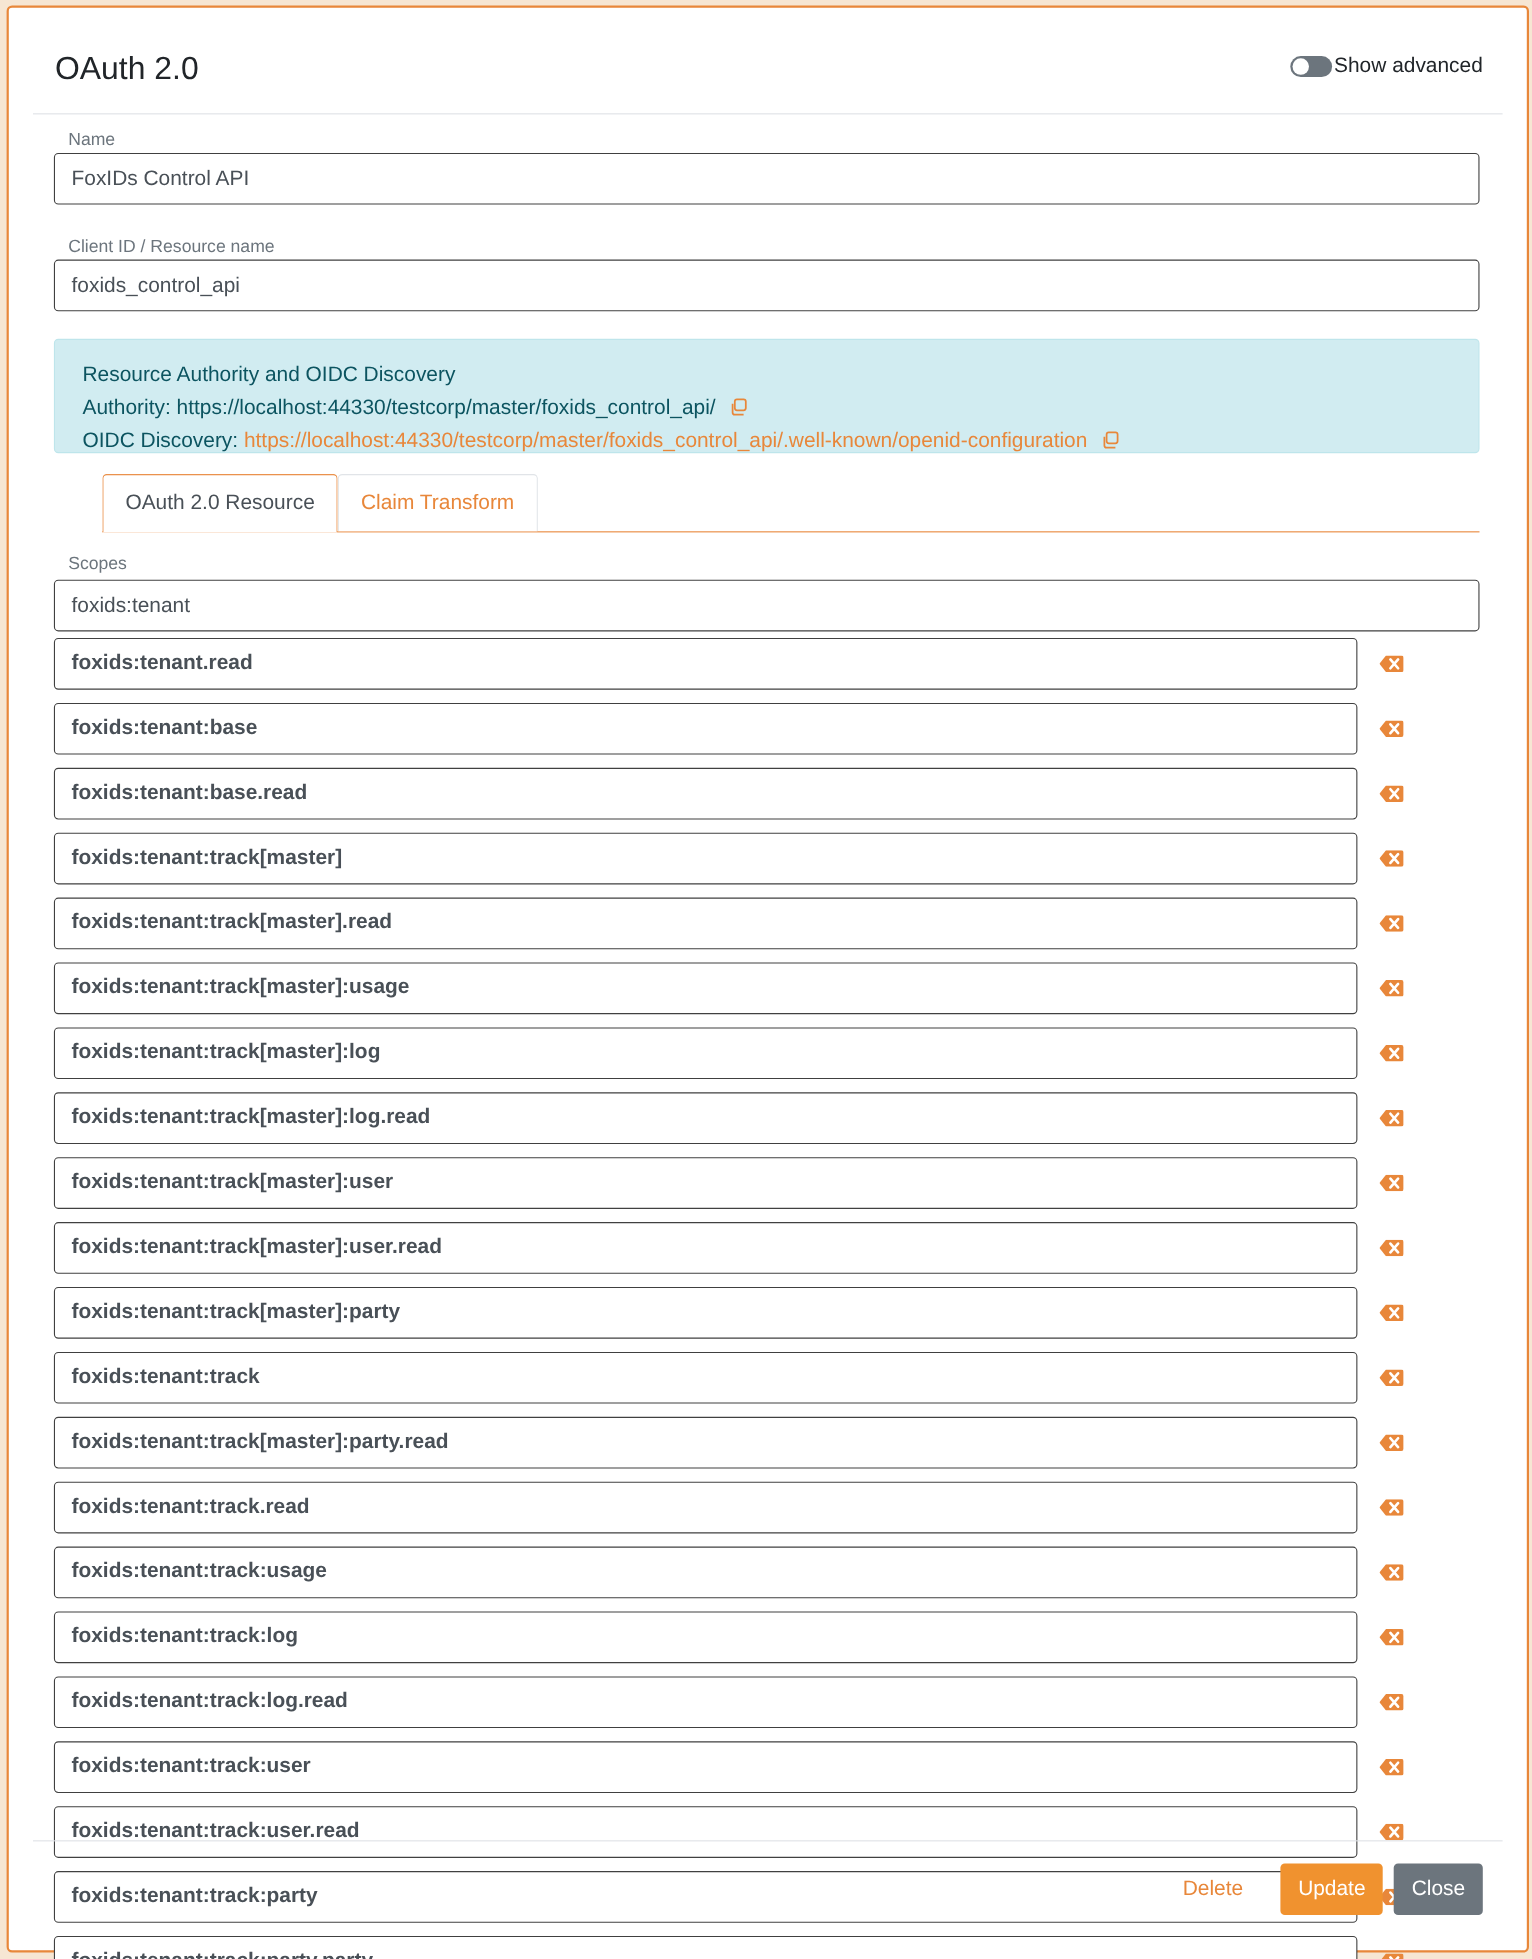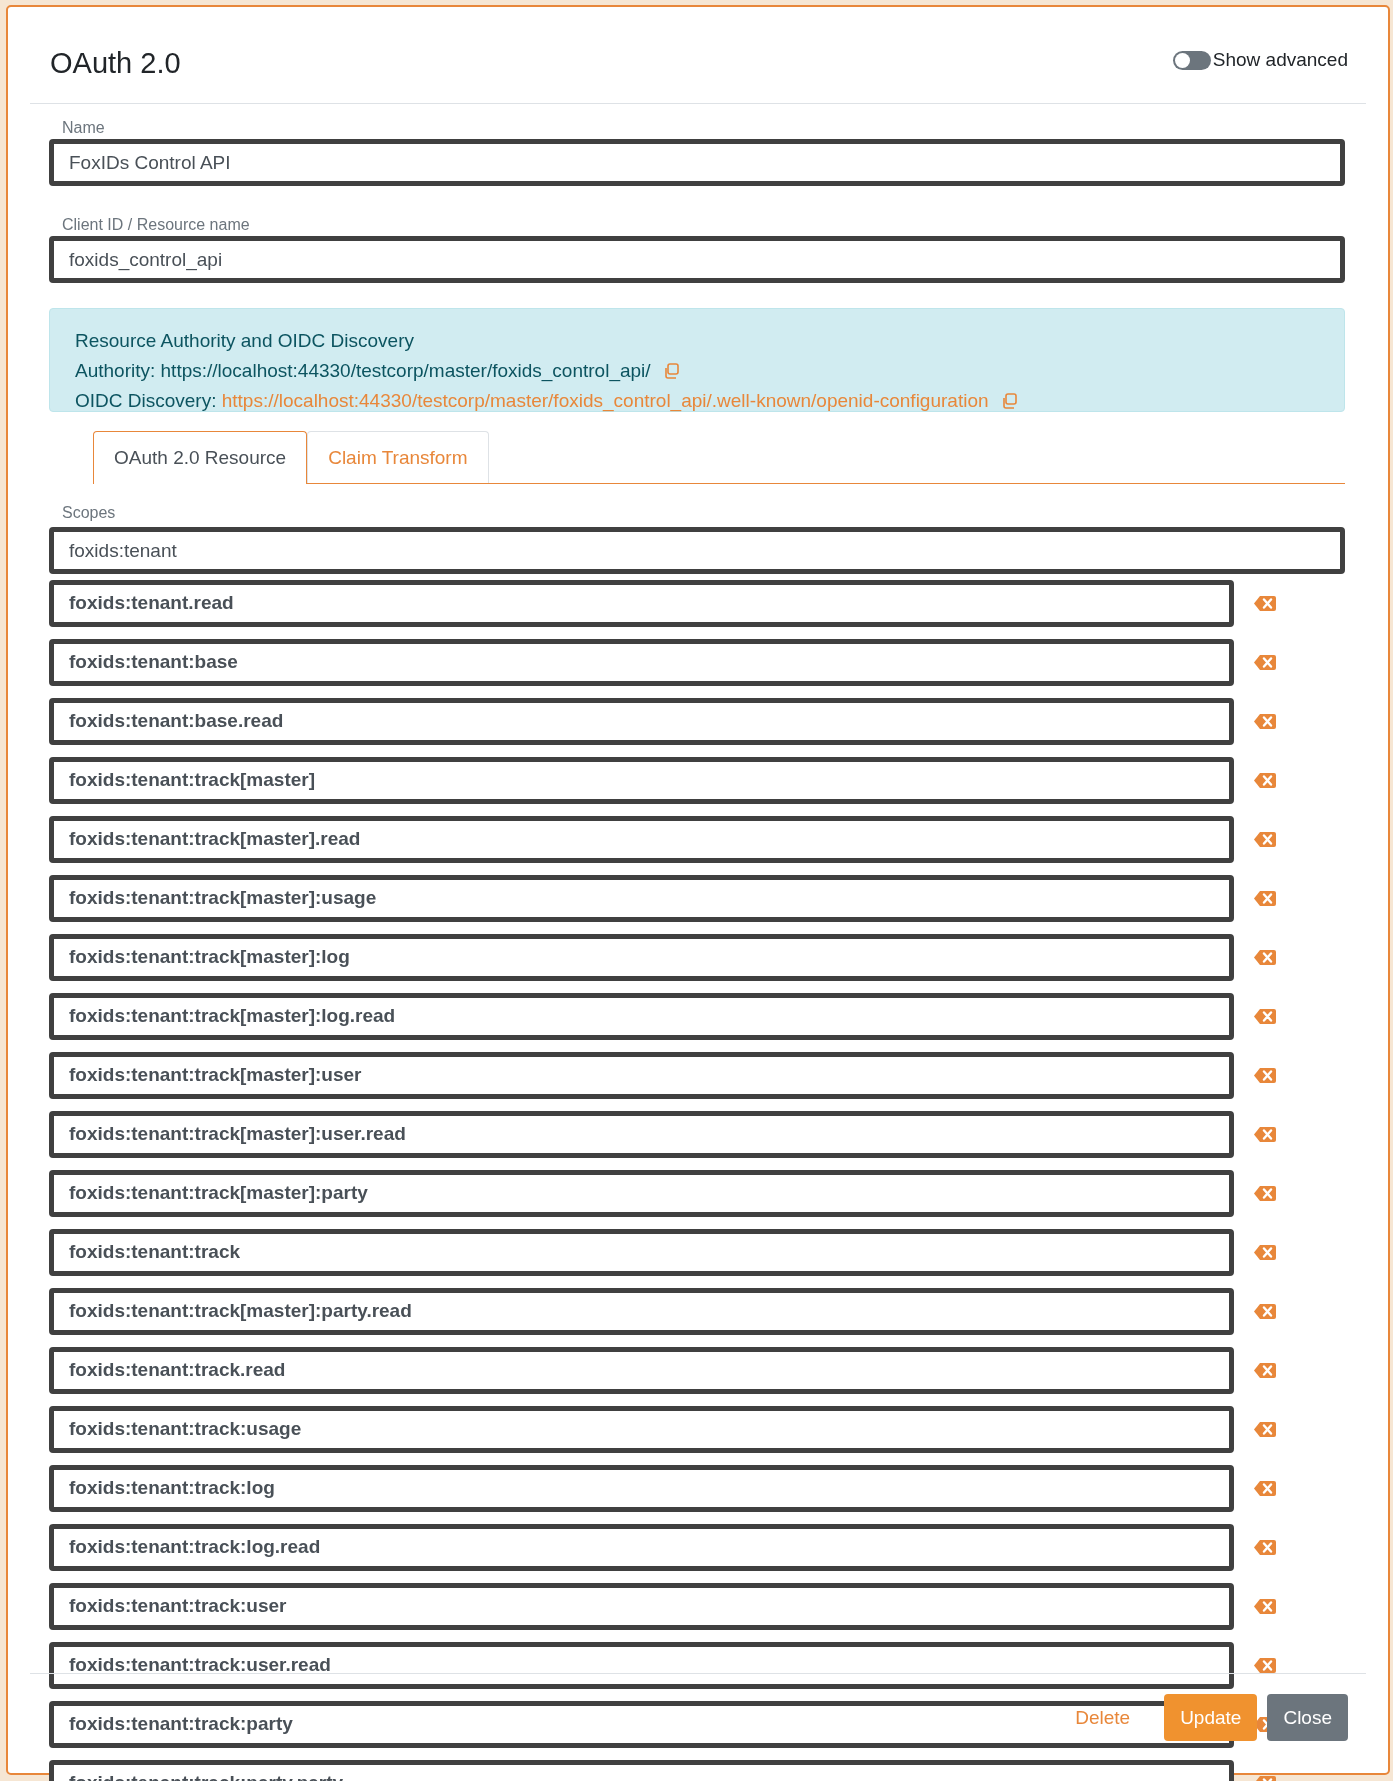--- a/index.html
+++ b/index.html
@@ -43,21 +43,21 @@
   }
   .toggle-label { font-size: 19px; color: #212529; }
 
   .body { position: absolute; left: 41px; top: 97px; width: 1296px; }
   .label {
     font-size: 16px; color: #6c757d;
     margin-left: 13px; height: 22px; line-height: 22px;
   }
   .input {
     width: 1296px; height: 47px;
-    border: 5px solid #404040; border-radius: 4px;
+    border: 1px solid #404040; border-radius: 4px;
     padding: 0 15px; font-size: 19px; color: #495057;
     display: flex; align-items: center;
     background: #fff;
   }
   .field { margin-top: 13px; }
 
   .alert {
     margin-top: 25px;
     background: #d1ecf1; border: 1px solid #bee5eb; border-radius: 4px;
     padding: 17px 25px 13px 25px;

